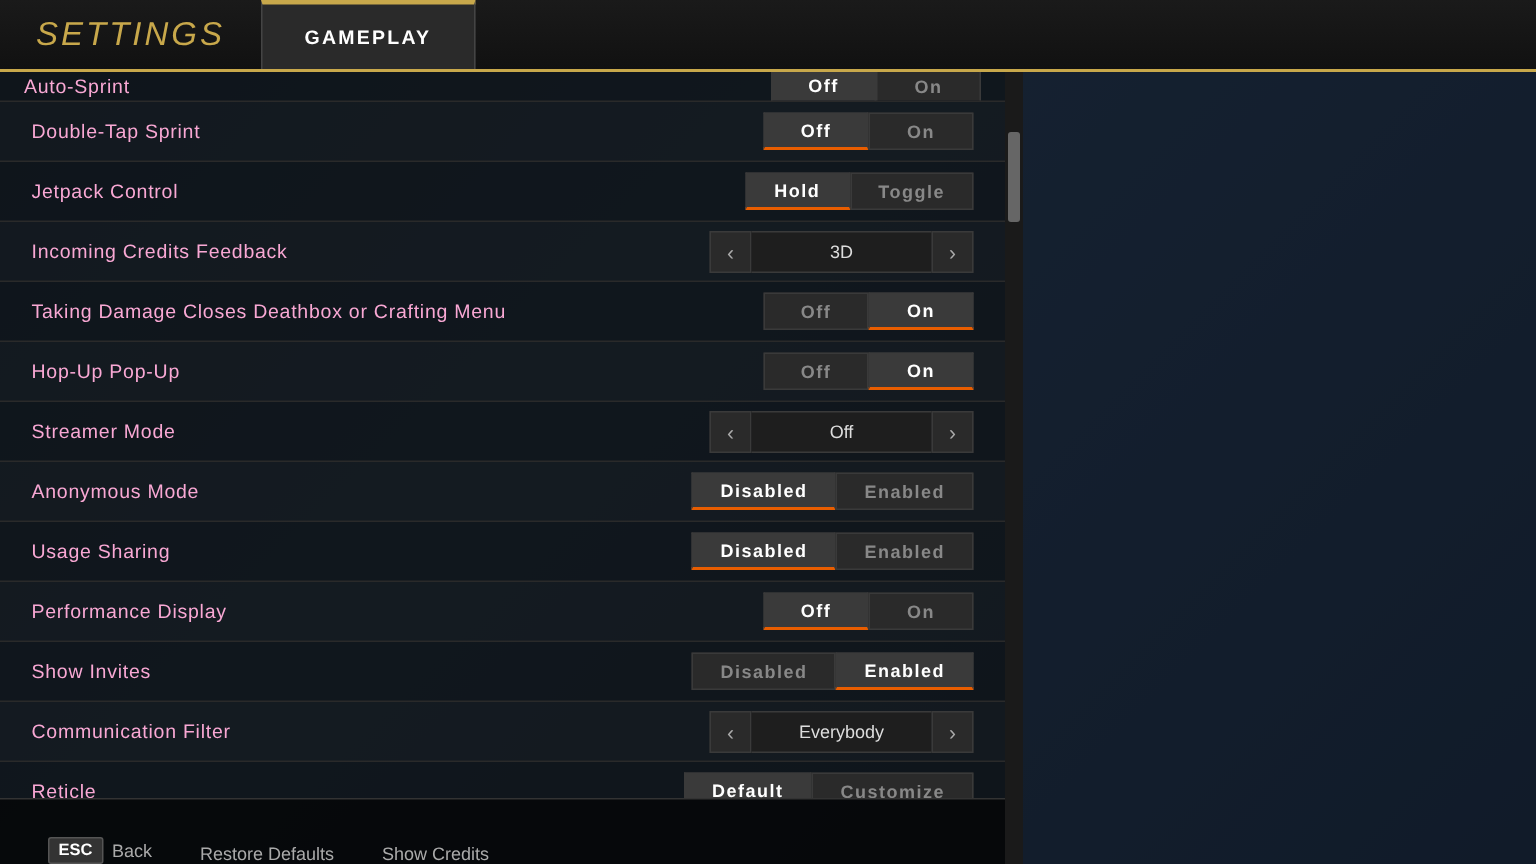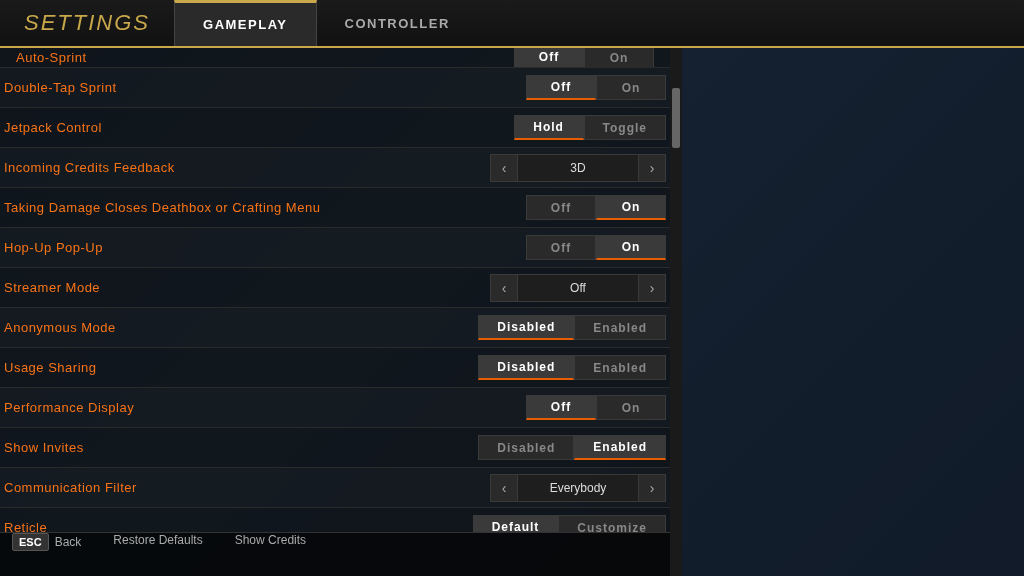--- a/index.html
+++ b/index.html
@@ -39,20 +39,21 @@
       font-weight: normal;
       color: #c8a84b;
       letter-spacing: 2px;
       font-style: italic;
       min-width: 160px;
     }
 
     .nav-tabs {
       display: flex;
       align-items: stretch;
+      gap: 38px;
     }
 
     .nav-tab {
       display: flex;
       align-items: center;
       padding: 0 28px;
       font-size: 13px;
       font-weight: bold;
       letter-spacing: 1.5px;
       color: #aaa;
@@ -101,32 +102,32 @@
       background: #222;
     }
     .settings-list::-webkit-scrollbar-thumb {
       background: #555;
     }
 
     .setting-row {
       display: flex;
       align-items: center;
       justify-content: space-between;
-      padding: 0 4px;
+      padding: 0 21px;
       height: 40px;
       border-bottom: 1px solid #2a2a2a;
     }
 
     .setting-row:nth-child(even) {
       background: rgba(255,255,255,0.02);
     }
 
     .setting-label {
       font-size: 13px;
-      color: #f97316;
+      color: #f9a8d4;
       letter-spacing: 0.5px;
     }
 
     .setting-control {
       display: flex;
       align-items: center;
       gap: 0;
     }
 
     
@@ -211,22 +212,22 @@
     .right-panel {
       flex: 1;
       background: rgba(20, 30, 45, 0.7);
       position: relative;
     }
 
     
     .bottom-bar {
       height: 44px;
       display: flex;
-      align-items: flex-start;
-      padding: 0 12px;
+      align-items: flex-end;
+      padding: 0 32px;
       gap: 32px;
       background: rgba(0,0,0,0.6);
       border-top: 1px solid #333;
     }
 
     .bottom-action {
       display: flex;
       align-items: center;
       gap: 6px;
       font-size: 12px;
@@ -257,21 +258,20 @@
   </style>
 </head>
 <body>
 
 <div class="bg"></div>
 
 <div class="header">
   <div class="header-title">SETTINGS</div>
   <nav class="nav-tabs">
     <button class="nav-tab active">GAMEPLAY</button>
-    <button class="nav-tab">CONTROLLER</button>
   </nav>
 </div>
 
 <div class="main">
 
   <div class="settings-panel">
     <div class="settings-list">
 
       <div class="partial-row">
         <span class="setting-label">Auto-Sprint</span>

